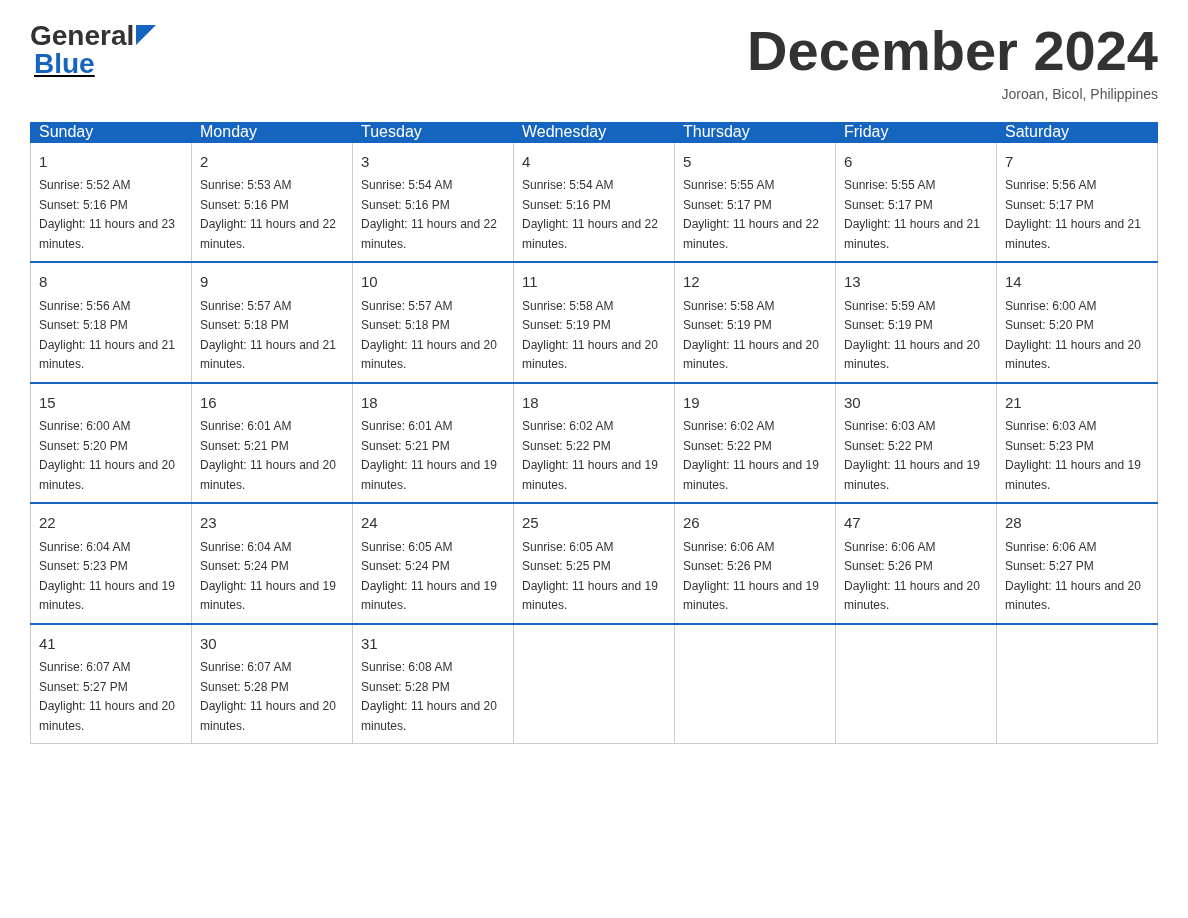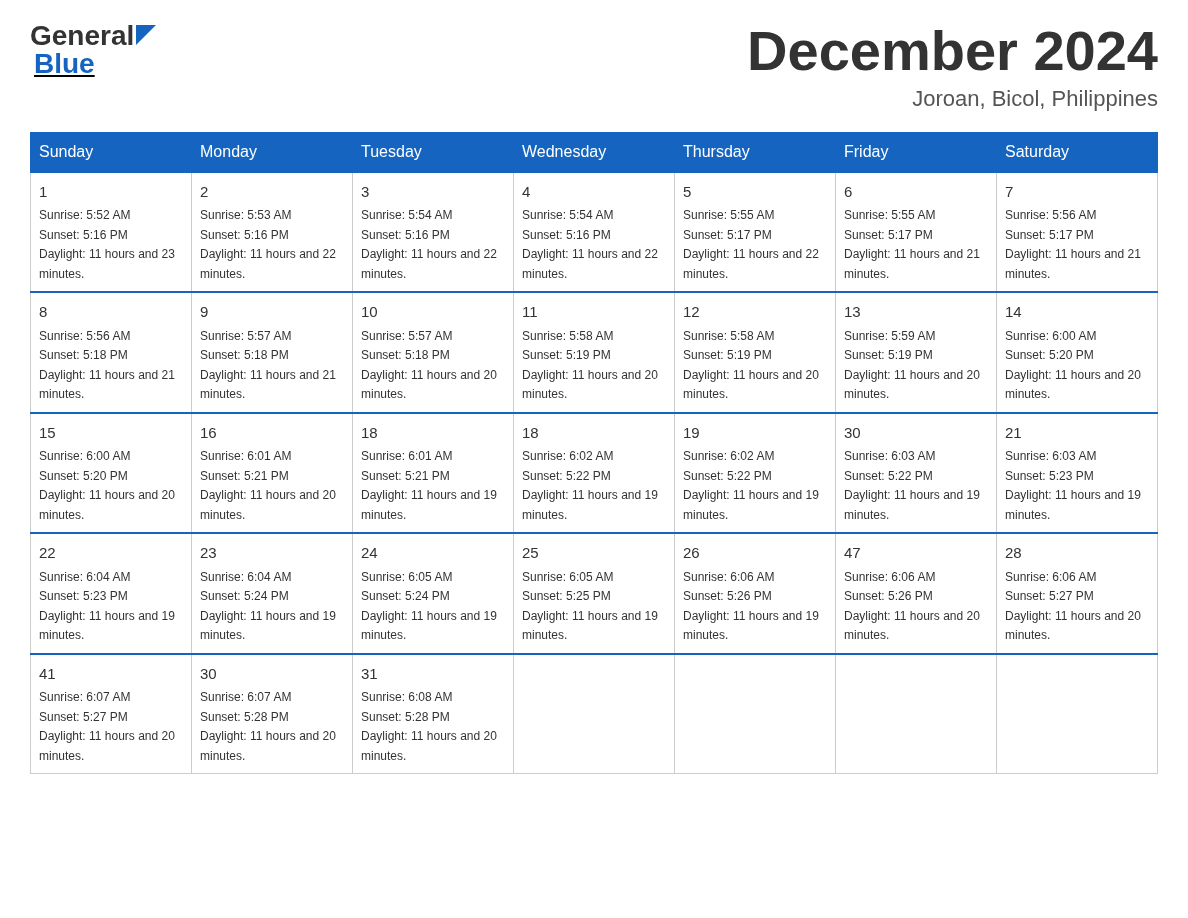--- a/index.html
+++ b/index.html
@@ -33,33 +33,33 @@
     .title-section {
       text-align: right;
     }
     .month-title {
       font-size: 56px;
       font-weight: bold;
       color: #333;
       line-height: 1.1;
     }
     .subtitle {
-      font-size: 22px;
+      font-size: 14px;
       color: #555;
       margin-top: 4px;
     }
     table {
       width: 100%;
       border-collapse: collapse;
       font-size: 13px;
     }
     thead tr th {
       background-color: #1565c0;
       color: white;
-      padding: 10px 8px;
+      padding: 0 8px;
       text-align: left;
       font-size: 16px;
       font-weight: normal;
       border: 1px solid #1565c0;
     }
     tbody tr td {
       vertical-align: top;
       padding: 8px;
       border: 1px solid #ccc;
       border-top: 2px solid #1565c0;

